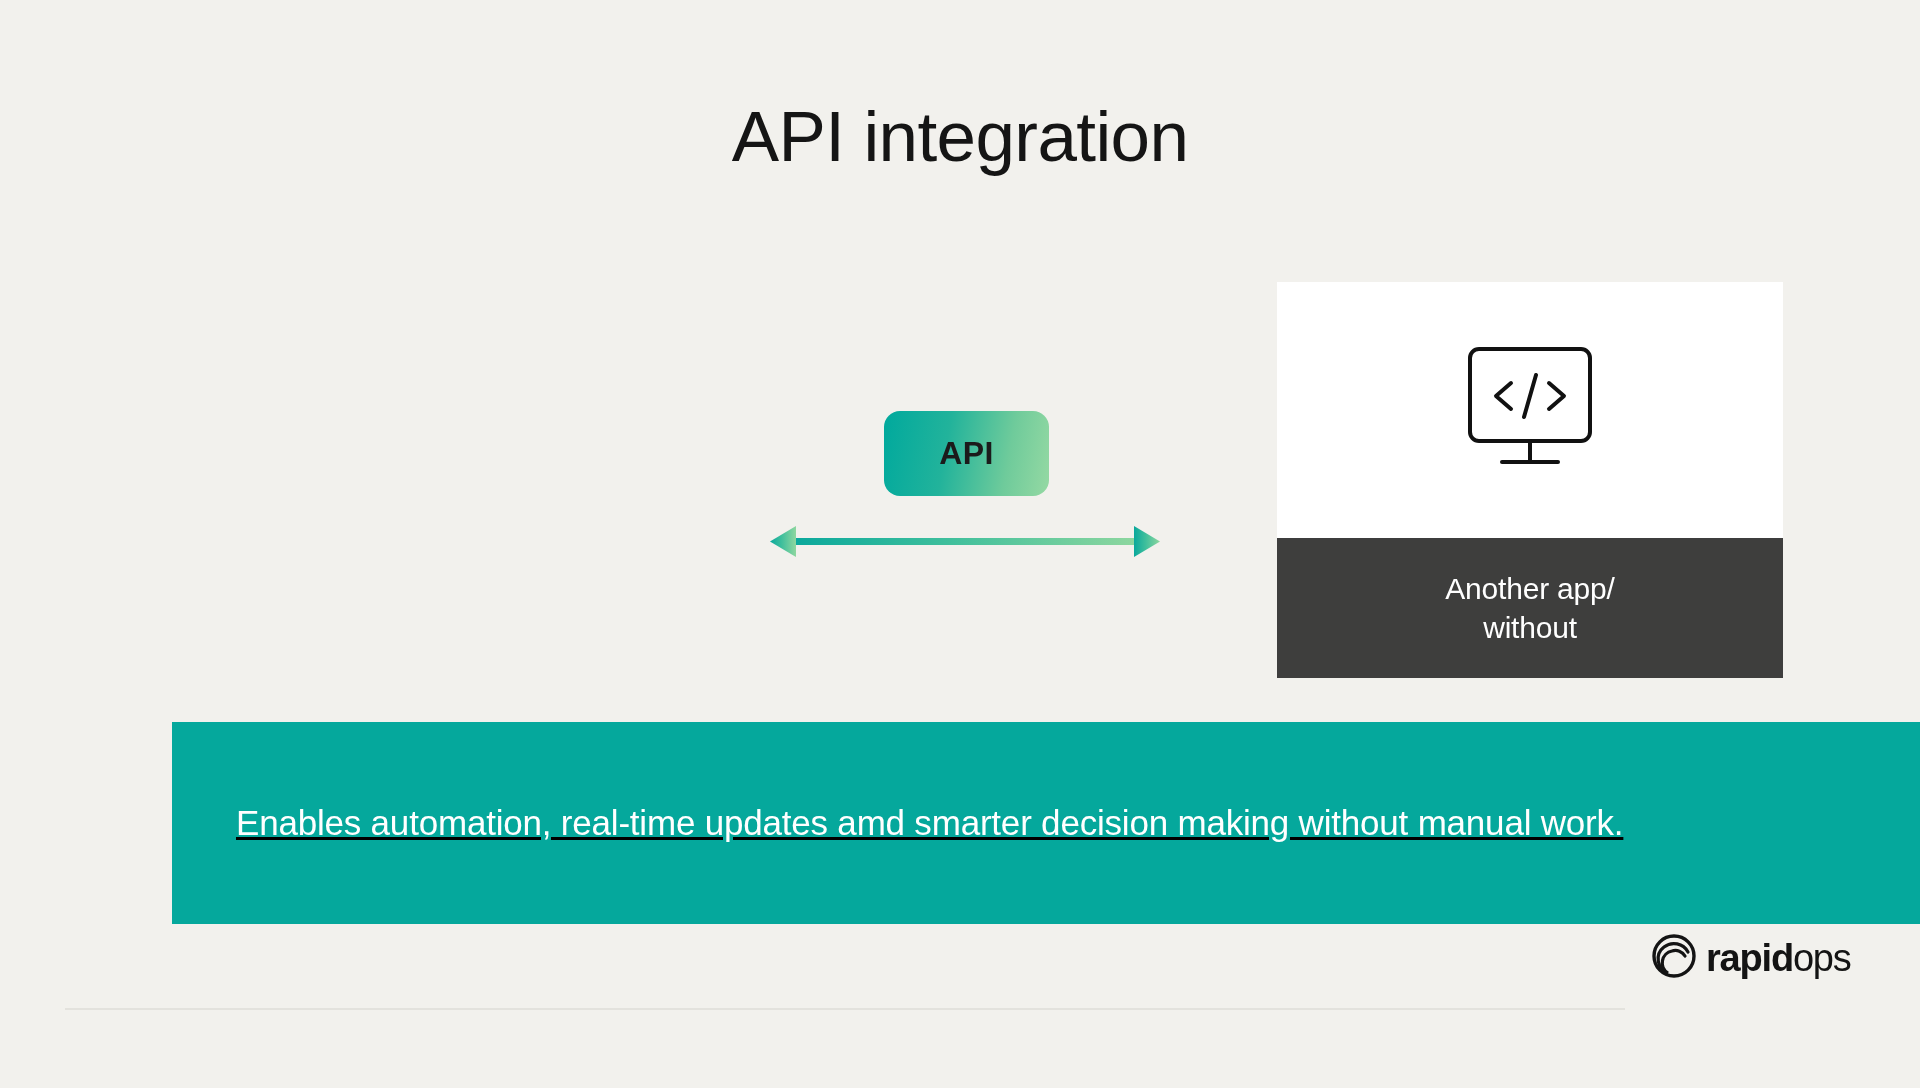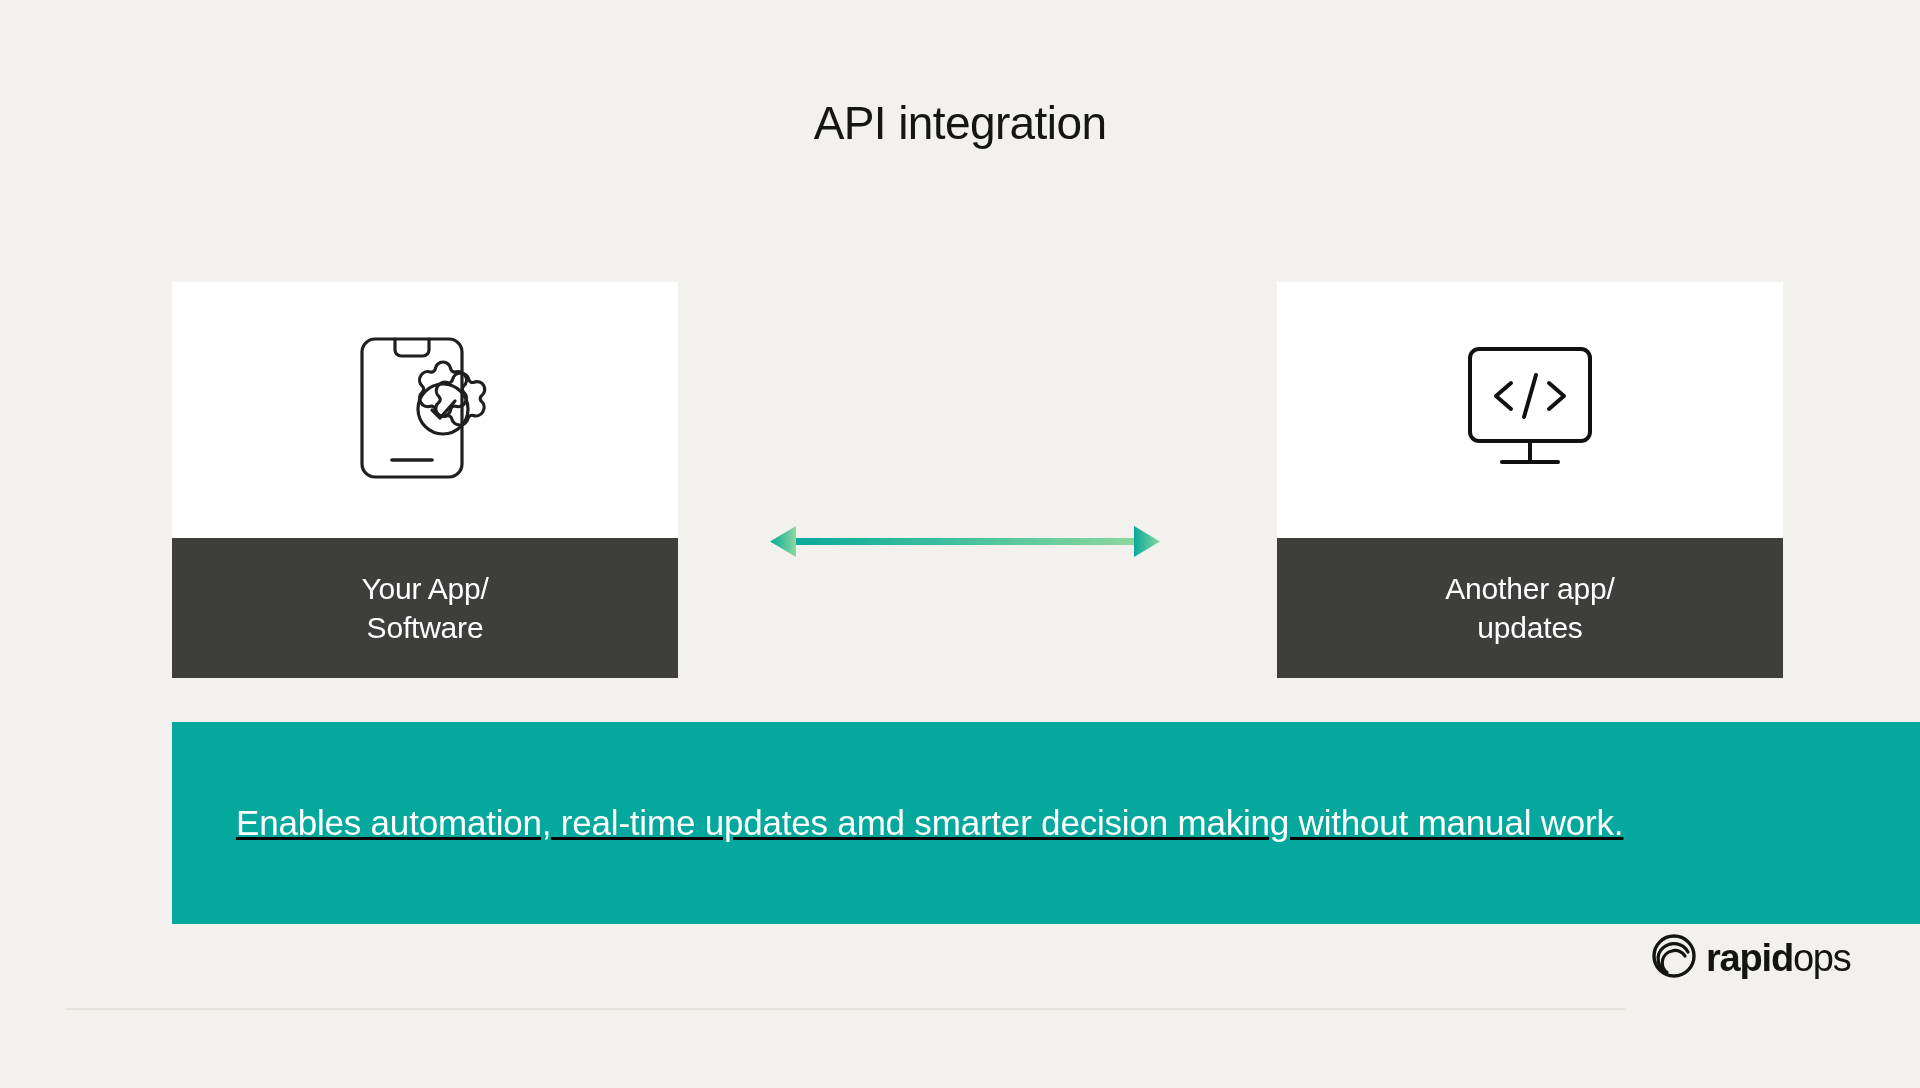--- a/index.html
+++ b/index.html
@@ -21,21 +21,21 @@
     background: #f2f1ed;
   }
 
   
   .slide-title {
     position: absolute;
     left: 0;
     top: 98px;
     width: 1920px;
     text-align: center;
-    font-size: 46px;
+    font-size: 71px;
     font-weight: 400;
     letter-spacing: -0.6px;
     color: #151515;
     line-height: 1.1;
   }
 
   
   .card {
     position: absolute;
     width: 506px;
@@ -145,83 +145,22 @@
   .brand-wordmark b { font-weight: 700; }
   .brand-wordmark i { font-style: normal; font-weight: 400; }
 </style>
 </head>
 <body>
 
 <div class="slide">
 
   <div class="slide-title">API integration</div>
 
-  <div class="card card-left">
-    <div class="card-icon-area">
-      <span>
-        <svg width="150" height="162" viewBox="0 0 150 162" fill="none" stroke="#1f1f1f" stroke-width="3.2" stroke-linecap="round" stroke-linejoin="round">
-
-          <rect x="12" y="12" width="100" height="138" rx="13" ry="13"></rect>
-
-          <path d="M45 12 v11 a6 6 0 0 0 6 6 h22 a6 6 0 0 0 6 -6 v-11"></path>
-
-          <line x1="42" y1="133" x2="82" y2="133" stroke-width="3.6"></line>
-
-          <g transform="translate(93,82)">
-            <path d="M0,-47
-                     c 3.9,0 7.2,2.9 7.7,6.7
-                     c 0.3,2.4 2.7,3.9 5,3.2
-                     c 3.7,-1.2 7.7,0.5 9.6,3.9
-                     c 2,3.4 1.3,7.7 -1.6,10.3
-                     c -1.8,1.6 -1.8,4.4 0,6
-                     c 2.9,2.6 3.6,6.9 1.6,10.3
-                     c -1.9,3.4 -5.9,5.1 -9.6,3.9
-                     c -2.3,-0.7 -4.7,0.8 -5,3.2
-                     c -0.5,3.8 -3.8,6.7 -7.7,6.7
-                     c -3.9,0 -7.2,-2.9 -7.7,-6.7
-                     c -0.3,-2.4 -2.7,-3.9 -5,-3.2
-                     c -3.7,1.2 -7.7,-0.5 -9.6,-3.9
-                     c -2,-3.4 -1.3,-7.7 1.6,-10.3
-                     c 1.8,-1.6 1.8,-4.4 0,-6
-                     c -2.9,-2.6 -3.6,-6.9 -1.6,-10.3
-                     c 1.9,-3.4 5.9,-5.1 9.6,-3.9
-                     c 2.3,0.7 4.7,-0.8 5,-3.2
-                     C -7.2,-44.1 -3.9,-47 0,-47 Z" transform="rotate(0)"></path>
-            <path d="M0,-47
-                     c 3.9,0 7.2,2.9 7.7,6.7
-                     c 0.3,2.4 2.7,3.9 5,3.2
-                     c 3.7,-1.2 7.7,0.5 9.6,3.9
-                     c 2,3.4 1.3,7.7 -1.6,10.3
-                     c -1.8,1.6 -1.8,4.4 0,6
-                     c 2.9,2.6 3.6,6.9 1.6,10.3
-                     c -1.9,3.4 -5.9,5.1 -9.6,3.9
-                     c -2.3,-0.7 -4.7,0.8 -5,3.2
-                     c -0.5,3.8 -3.8,6.7 -7.7,6.7
-                     c -3.9,0 -7.2,-2.9 -7.7,-6.7
-                     c -0.3,-2.4 -2.7,-3.9 -5,-3.2
-                     c -3.7,1.2 -7.7,-0.5 -9.6,-3.9
-                     c -2,-3.4 -1.3,-7.7 1.6,-10.3
-                     c 1.8,-1.6 1.8,-4.4 0,-6
-                     c -2.9,-2.6 -3.6,-6.9 -1.6,-10.3
-                     c 1.9,-3.4 5.9,-5.1 9.6,-3.9
-                     c 2.3,0.7 4.7,-0.8 5,-3.2
-                     C -7.2,-44.1 -3.9,-47 0,-47 Z" transform="rotate(60)"></path>
-
-            <circle cx="0" cy="0" r="25"></circle>
-            <polyline points="-11,1 -3,9 12,-8"></polyline>
-          </g>
-        </svg>
-      </span>
-    </div>
-    <div class="card-label">
-      <span>Your App/</span>
-      <span>Software</span>
-    </div>
-  </div>
-
+
+  <div class="api-badge">API</div>
 
   <div class="arrow-wrap">
     <svg width="390" height="44" viewBox="0 0 390 44">
       <defs>
         <linearGradient id="arrowGrad" x1="0" y1="0" x2="1" y2="0">
           <stop offset="0%" stop-color="#0aa89c"></stop>
           <stop offset="45%" stop-color="#3fbf9c"></stop>
           <stop offset="100%" stop-color="#8fd79f"></stop>
         </linearGradient>
       </defs>
@@ -239,21 +178,21 @@
           <line x1="75" y1="98" x2="75" y2="118"></line>
           <line x1="47" y1="119" x2="103" y2="119"></line>
           <polyline points="56,40 41,53 56,66"></polyline>
           <polyline points="94,40 109,53 94,66"></polyline>
           <line x1="81" y1="32" x2="69" y2="74"></line>
         </svg>
       </span>
     </div>
     <div class="card-label">
       <span>Another app/</span>
-      <span>updates</span>
+      <span>without</span>
     </div>
   </div>
 
   <div class="banner">
     <div class="banner-text">Enables automation, real-time updates amd smarter decision making without manual work.</div>
   </div>
 
   <div class="footer-rule"></div>
 
   <div class="brand-logo">

